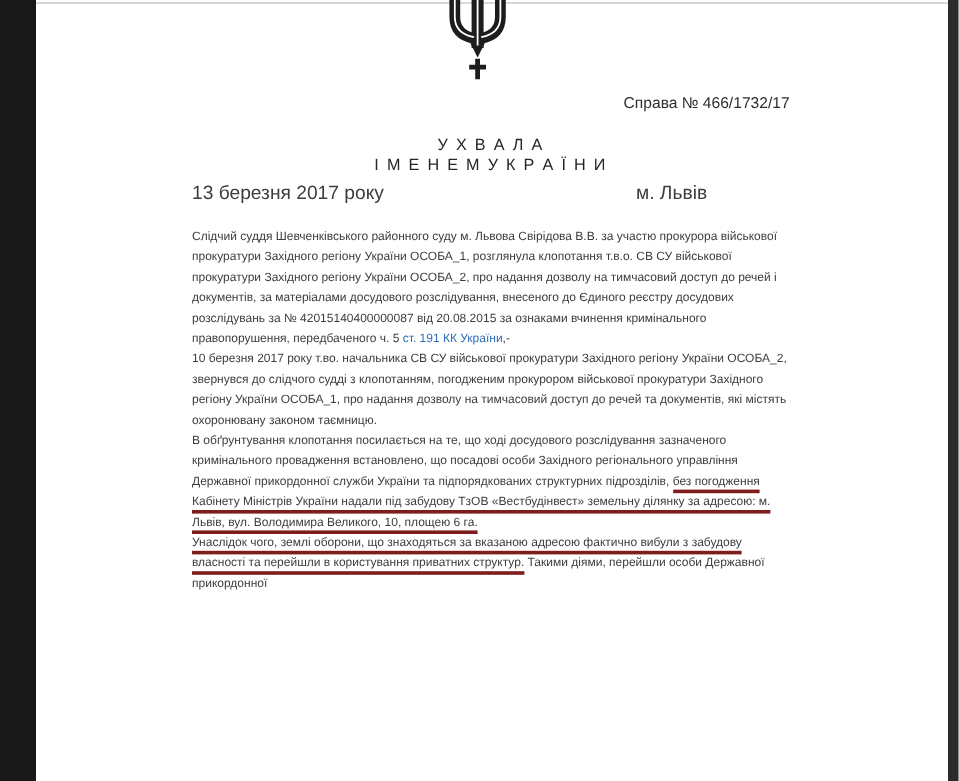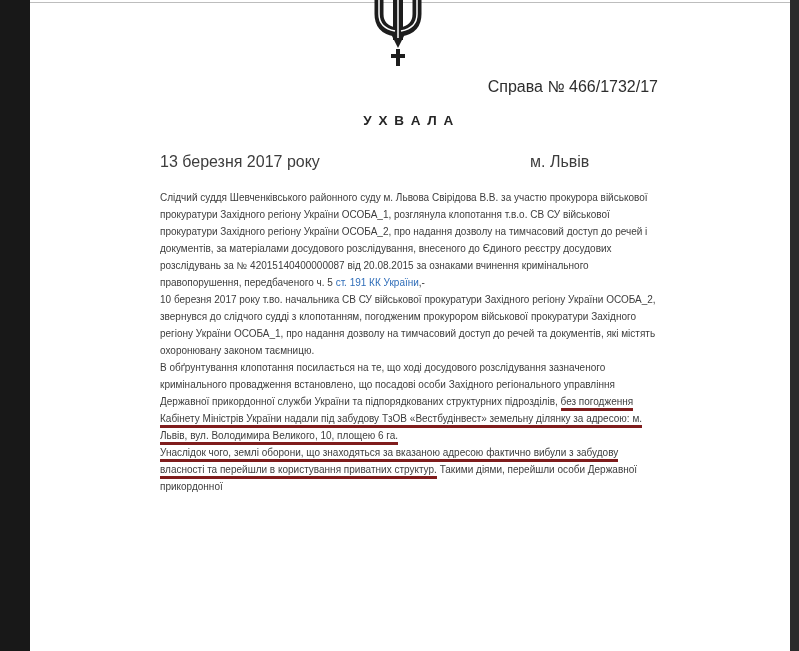--- a/index.html
+++ b/index.html
@@ -38,29 +38,29 @@
     left: 366px;
     top: -16px;
     width: 64px;
     height: 84px;
   }
   .case {
     position: absolute;
     left: 160px; top: 78px;
     width: 498px;
     text-align: right;
-    font-size: 16px;
+    font-size: 13px;
     color: #2e2e2e;
   }
   .title {
     position: absolute;
     left: 160px; top: 112px;
     width: 498px;
     text-align: center;
-    font-weight: bold;
+    font-weight: normal;
     font-size: 13.5px;
     line-height: 17px;
     letter-spacing: 1.5px;
     color: #262626;
   }
   .dateline {
     position: absolute;
     left: 160px; top: 153px;
     width: 498px;
     font-size: 16px;
@@ -121,20 +121,21 @@
         <path d="M51 0 V30 Q51 44 35 47"></path>
         <path d="M32 0 V54"></path>
       </g>
     </svg>
   </div>
 
   <div class="case">Справа № 466/1732/17</div>
 
   <div class="title">
     <div>У Х В А Л А</div>
+    <div>І М Е Н Е М  У К Р А Ї Н И</div>
   </div>
 
   <div class="dateline">
     <span>13 березня 2017 року</span>
     <span class="place">м. Львів</span>
   </div>
 
   <div class="body">
 
     <p><span>Слідчий суддя Шевченківського районного суду м. Львова Свірідова В.В. за участю прокурора військової прокуратури Західного регіону України ОСОБА_1, розглянула клопотання т.в.о. СВ СУ військової прокуратури Західного регіону України ОСОБА_2, про надання дозволу на тимчасовий доступ до речей і документів, за матеріалами досудового розслідування, внесеного до Єдиного реєстру досудових розслідувань за № 42015140400000087 від 20.08.2015 за ознаками вчинення кримінального правопорушення, передбаченого ч. 5 </span><a class="law-link" href="#">ст. 191 КК України</a><span>,-</span></p>

